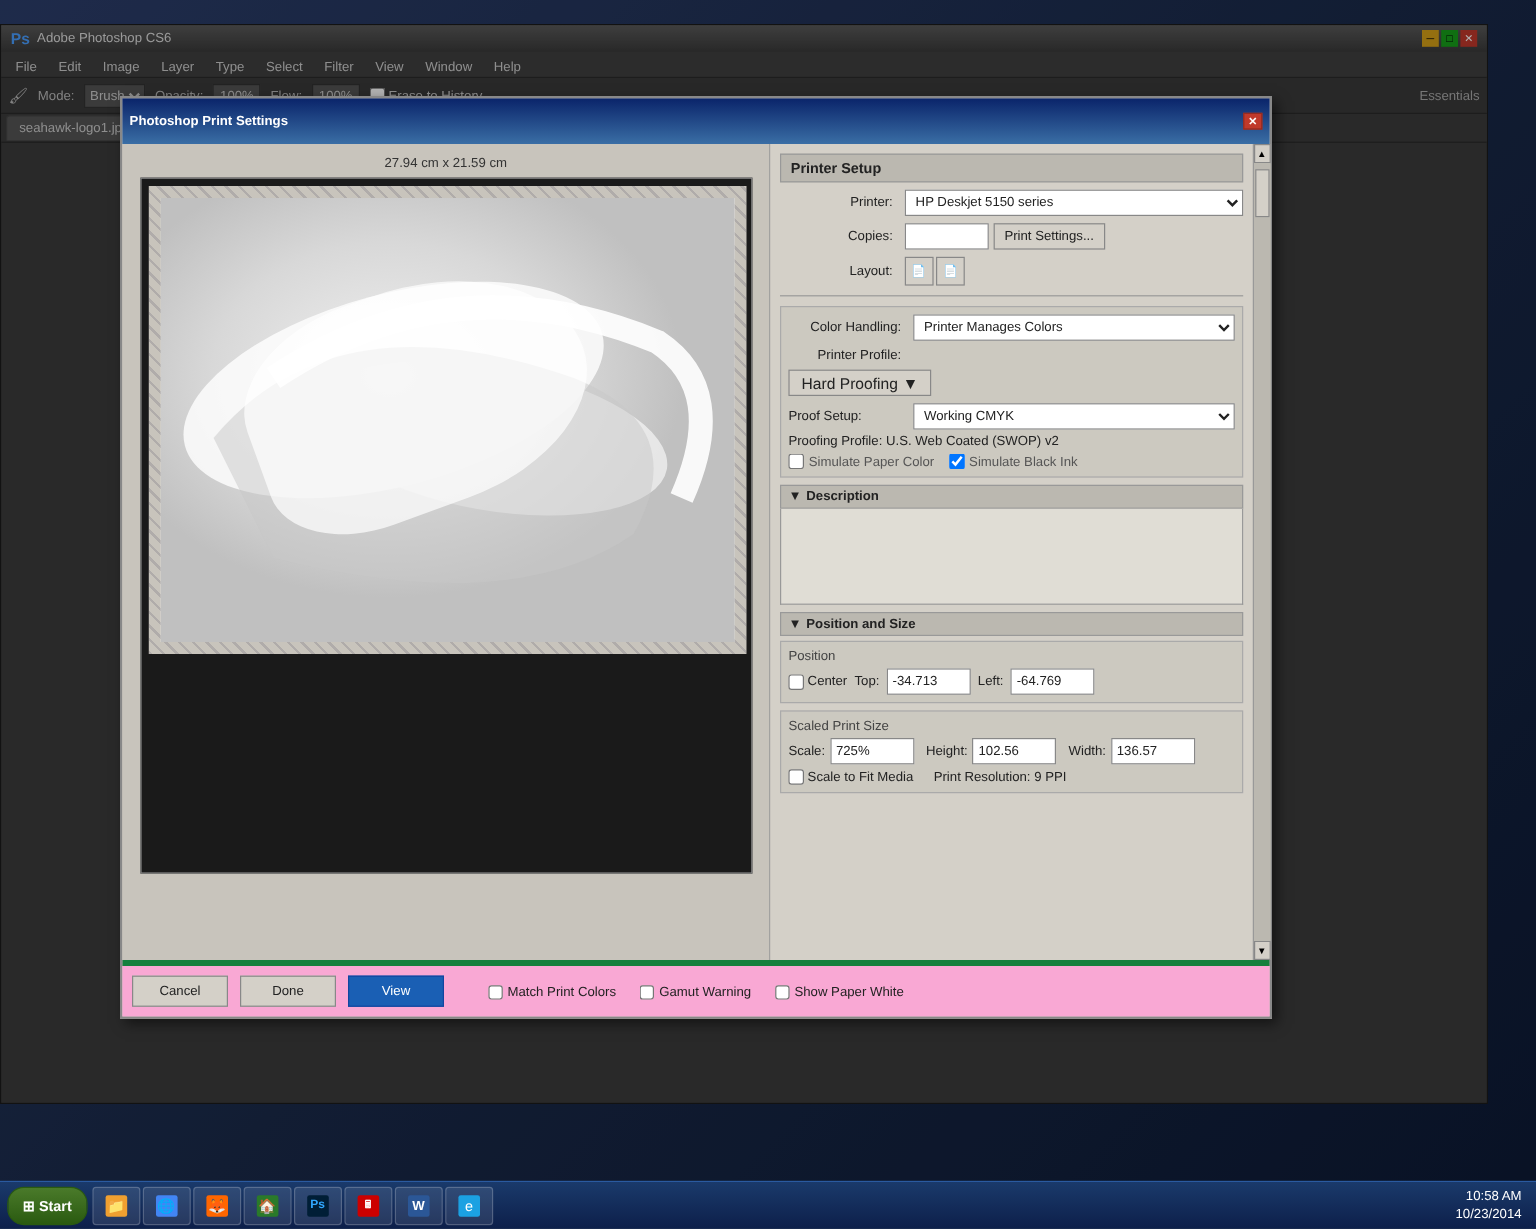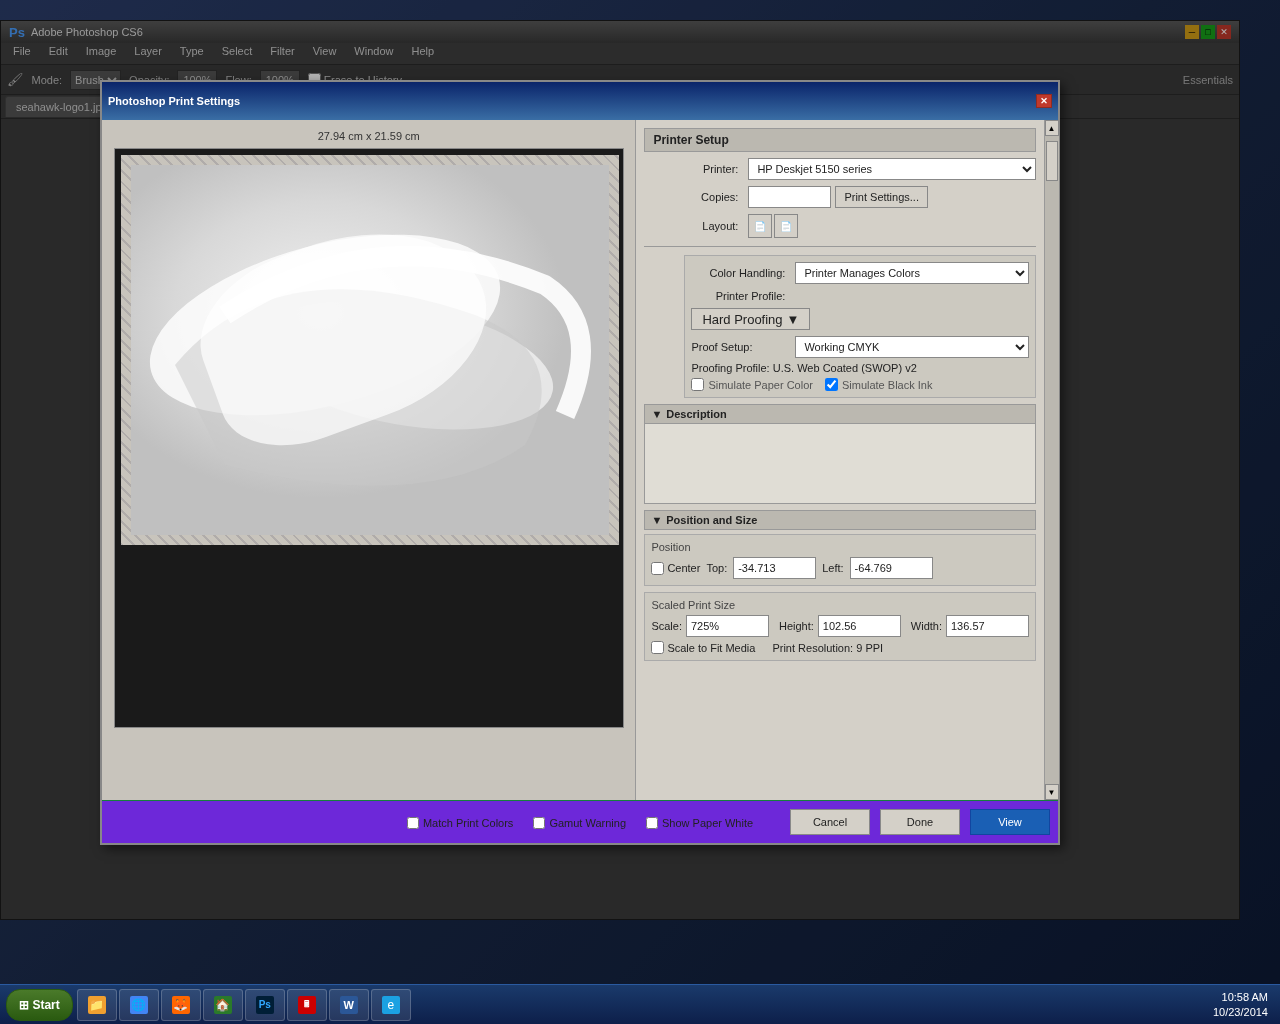--- a/index.html
+++ b/index.html
@@ -68,21 +68,21 @@
 
     .titlebar-btn.minimize { background: #d4a017; }
     .titlebar-btn.maximize { background: #17a01a; }
     .titlebar-btn.close { background: #c0392b; color: #fff; }
 
     
     .ps-menubar {
       height: 22px;
       background: #404040;
       display: flex;
-      align-items: flex-start;
+      align-items: flex-end;
       padding: 0 4px;
       gap: 2px;
       border-bottom: 1px solid #2a2a2a;
     }
 
     .menu-item {
       padding: 2px 8px;
       color: #ccc;
       cursor: pointer;
       font-size: 11px;
@@ -317,21 +317,21 @@
       height: 22px;
       background: white;
       border: 1px solid #888;
       font-size: 11px;
       padding: 0 4px;
       color: #222;
       cursor: pointer;
     }
 
     .form-input {
-      width: 83px;
+      width: 70px;
       height: 22px;
       background: white;
       border: 1px solid #888;
       font-size: 11px;
       padding: 0 4px;
       color: #222;
     }
 
     .form-button {
       height: 22px;
@@ -364,21 +364,20 @@
       height: 1px;
       background: #999;
       margin: 8px 0;
     }
 
     .color-handling-section {
       border: 1px solid #aaa;
       background: #ccc9c0;
       padding: 6px;
       margin-bottom: 6px;
-      margin-left: 40px;
     }
 
     .hard-proofing-row {
       display: flex;
       align-items: center;
       gap: 6px;
       margin-bottom: 6px;
     }
 
     .hard-proofing-btn {
@@ -534,25 +533,25 @@
       display: flex;
       align-items: center;
       gap: 7px;
       font-size: 11px;
       color: #222;
     }
 
     
     .dialog-footer {
       display: flex;
-      justify-content: flex-end;
+      justify-content: flex-start;
       gap: 10px;
       padding: 8px;
-      background: #6d28d9;
-      border-top: 1px solid #15803d;
+      background: #f9a8d4;
+      border-top: 5px solid #15803d;
     }
 
     .footer-btn {
       width: 80px;
       height: 26px;
       font-size: 11px;
       cursor: pointer;
       border: 1px solid #888;
       background: #d4d0c8;
       color: #222;

